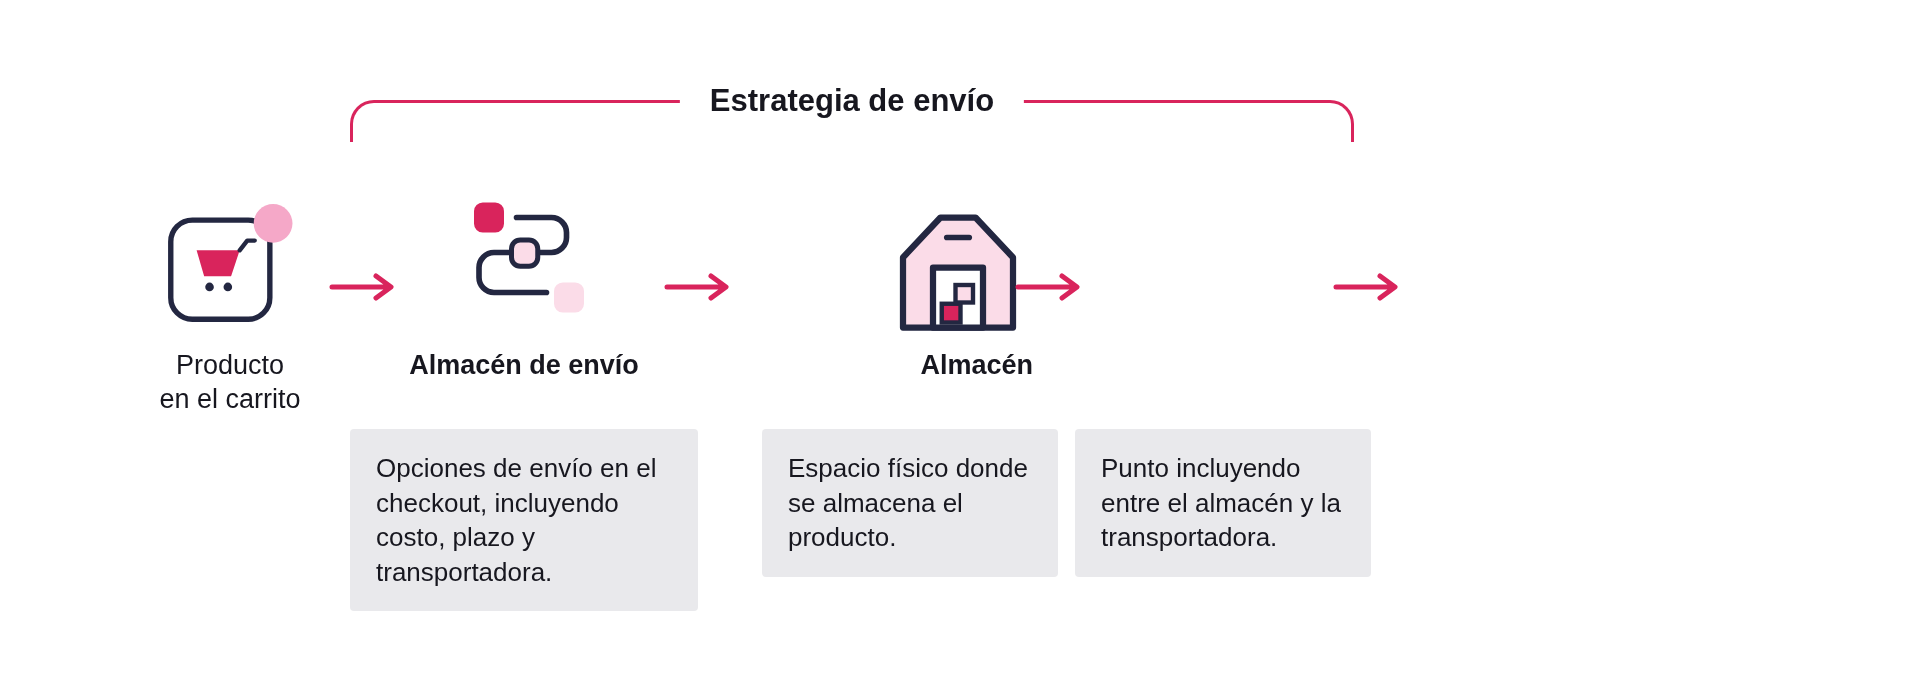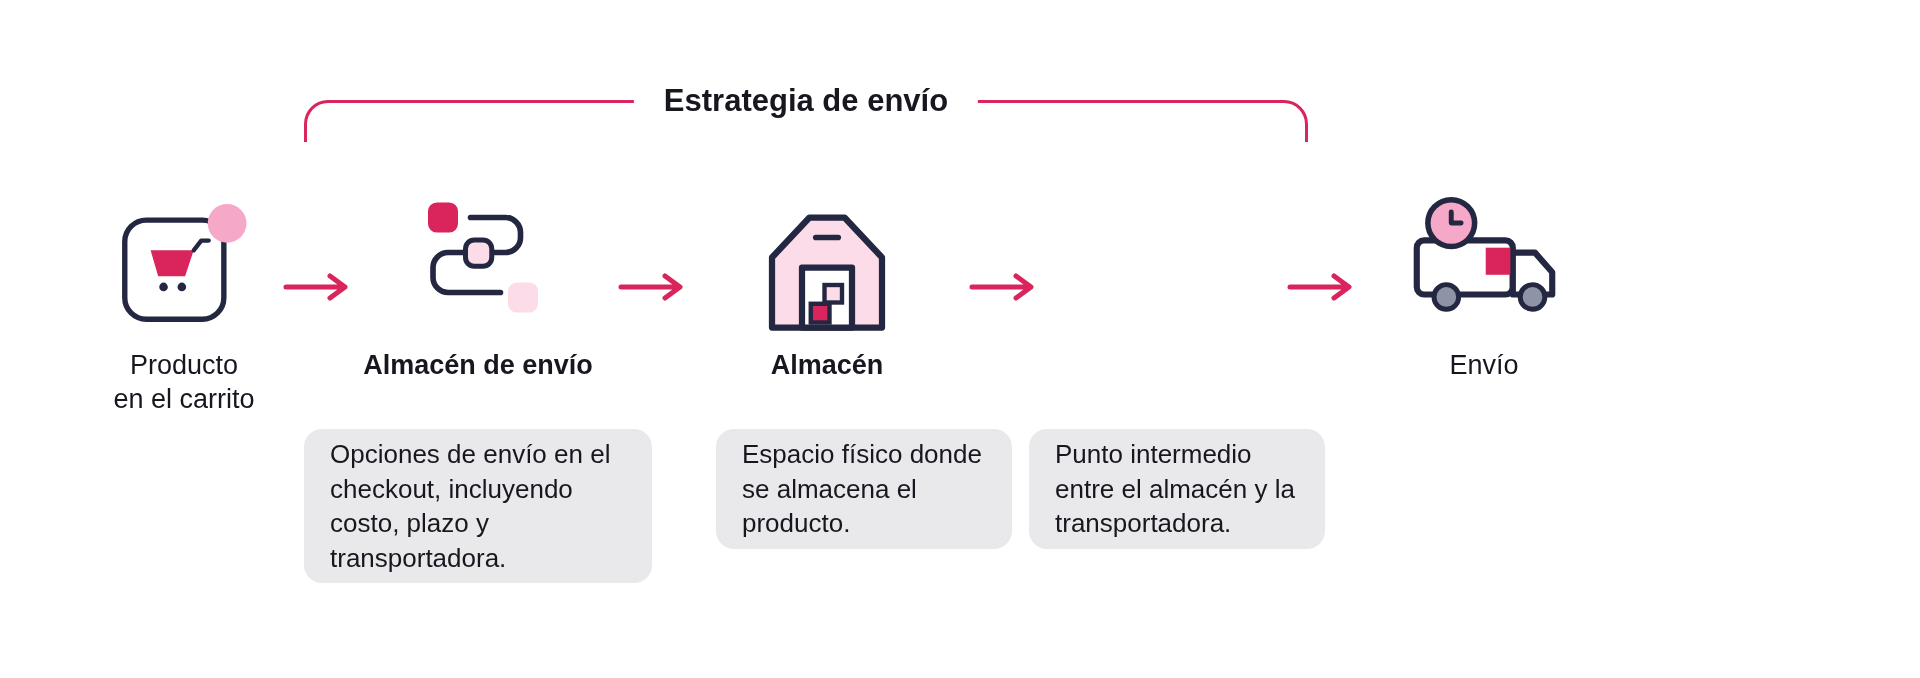--- a/index.html
+++ b/index.html
@@ -5,20 +5,21 @@
   * { margin: 0; padding: 0; box-sizing: border-box; }
   html, body { background: #ffffff; }
   .canvas {
     position: relative;
     width: 1569px;
     height: 678px;
     background: #ffffff;
     font-family: "Liberation Sans", sans-serif;
     color: #17171F;
     overflow: hidden;
+    margin-left: 46px;
   }
 
   
   .bracket {
     position: absolute;
     left: 304px; top: 100px;
     width: 1004px; height: 42px;
     border: 3px solid #D9245C;
     border-bottom: none;
     border-radius: 24px 24px 0 0;
@@ -64,33 +65,33 @@
     position: absolute;
     top: 272px;
     width: 72px; height: 30px;
   }
 
   
   .card {
     position: absolute;
     top: 429px;
     background: #E9E9EC;
-    border-radius: 18px;
-    padding: 8px 26px;
+    border-radius: 4px;
+    padding: 22px 26px;
     font-size: 26px;
     line-height: 1.33;
     color: #17171F;
   }
   .card-1 { left: 304px;  width: 348px; }
   .card-2 { left: 716px;  width: 296px; }
   .card-3 { left: 1029px; width: 296px; }
 
   .s1 { left: 84px;   width: 200px; }
   .s2 { left: 318px;  width: 320px; }
-  .s3 { left: 667px;  width: 320px; }
+  .s3 { left: 667px;  width: 320px; align-items: flex-end; }
   .s4 { left: 1009px; width: 320px; }
   .s5 { left: 1354px; width: 260px; }
   .s6 { left: 1643px; width: 220px; }
 
   .a1 { left: 282px; }
   .a2 { left: 617px; }
   .a3 { left: 968px; }
   .a4 { left: 1286px; }
   .a5 { left: 1593px; }
 </style>
@@ -161,34 +162,20 @@
     </svg>
   </span>
 
 
   <span class="arrow a4">
     <svg width="72" height="30" viewBox="0 0 72 30">
       <path d="M4 15 H62 M48 4 L63 15 L48 26" fill="none" stroke="#D9245C" stroke-width="5" stroke-linecap="round" stroke-linejoin="round"></path>
     </svg>
   </span>
 
-  <div class="step s5">
-    <span class="icon-box">
-      <svg width="165" height="150" viewBox="0 0 134 120">
-        <rect x="12" y="44" width="78" height="44" rx="6" fill="#ffffff" stroke="#232741" stroke-width="5"></rect>
-        <path d="M90 54 h18 l14 16 v18 h-32 z" fill="#ffffff" stroke="#232741" stroke-width="5" stroke-linejoin="round"></path>
-        <rect x="68" y="50" width="20" height="22" fill="#D9245C"></rect>
-        <circle cx="40" cy="30" r="19" fill="#F5A8C8" stroke="#232741" stroke-width="4.5"></circle>
-        <path d="M40 21 v9 h8" fill="none" stroke="#232741" stroke-width="4" stroke-linecap="round" stroke-linejoin="round"></path>
-        <circle cx="36" cy="90" r="10" fill="#8E93A6" stroke="#232741" stroke-width="4"></circle>
-        <circle cx="106" cy="90" r="10" fill="#8E93A6" stroke="#232741" stroke-width="4"></circle>
-      </svg>
-    </span>
-    <span class="step-label">Envío</span>
-  </div>
 
   <span class="arrow a5">
     <svg width="72" height="30" viewBox="0 0 72 30">
       <path d="M4 15 H62 M48 4 L63 15 L48 26" fill="none" stroke="#D9245C" stroke-width="5" stroke-linecap="round" stroke-linejoin="round"></path>
     </svg>
   </span>
 
   <div class="step s6">
     <span class="icon-box">
       <svg width="150" height="150" viewBox="0 0 120 120">
@@ -202,16 +189,16 @@
     <span class="step-label">Cliente</span>
   </div>
 
   <div class="card card-1">
     <span>Opciones de envío en el checkout, incluyendo costo, plazo y transportadora.</span>
   </div>
   <div class="card card-2">
     <span>Espacio físico donde se almacena el producto.</span>
   </div>
   <div class="card card-3">
-    <span>Punto intermedio entre el almacén y la transportadora.</span>
+    <span>Punto incluyendo entre el almacén y la transportadora.</span>
   </div>
 
 </div>
 
 </body></html>

